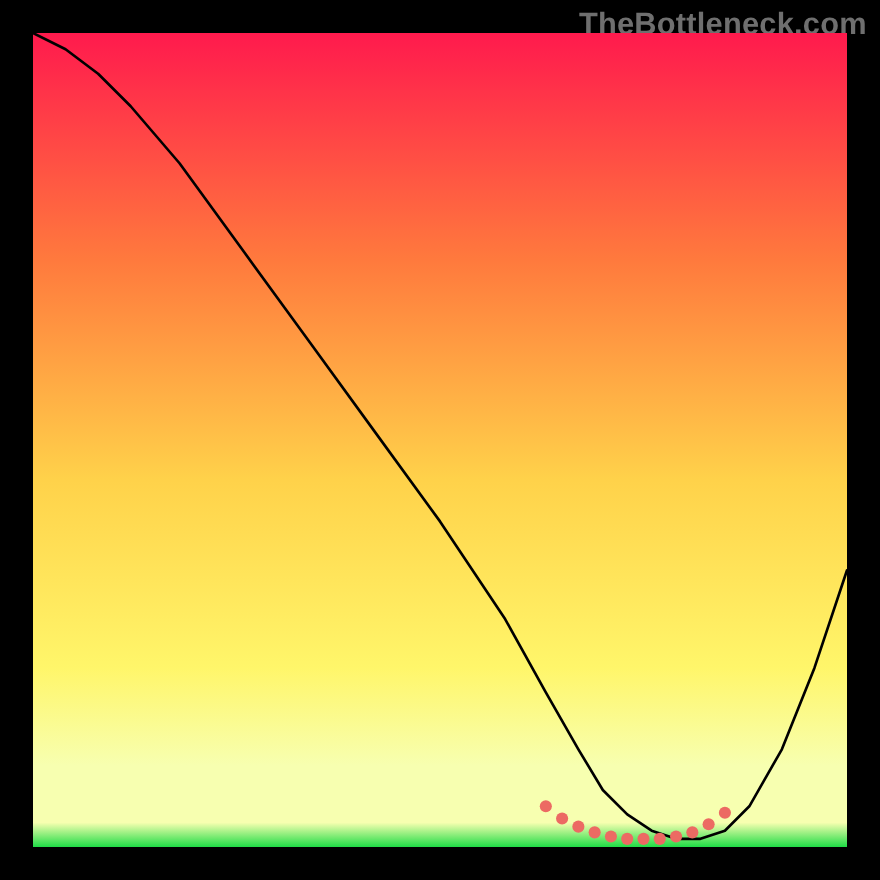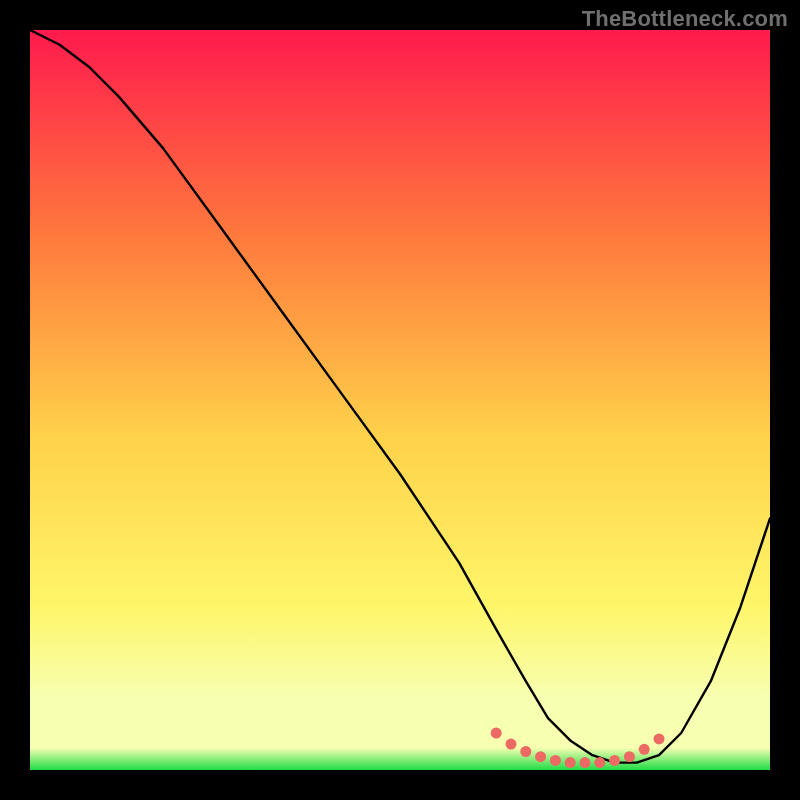--- a/index.html
+++ b/index.html
@@ -15,21 +15,21 @@
     position: relative;
     width: 800px;
     height: 800px;
     background: #000;
   }
   .watermark {
     position: absolute;
     top: 6px;
     right: 12px;
     color: #6f6f6f;
-    font-size: 22px;
+    font-size: 28px;
     font-weight: 600;
     letter-spacing: 0.2px;
     user-select: none;
   }
   .plot {
     position: absolute;
     left: 30px;
     top: 30px;
     width: 740px;
     height: 740px;

